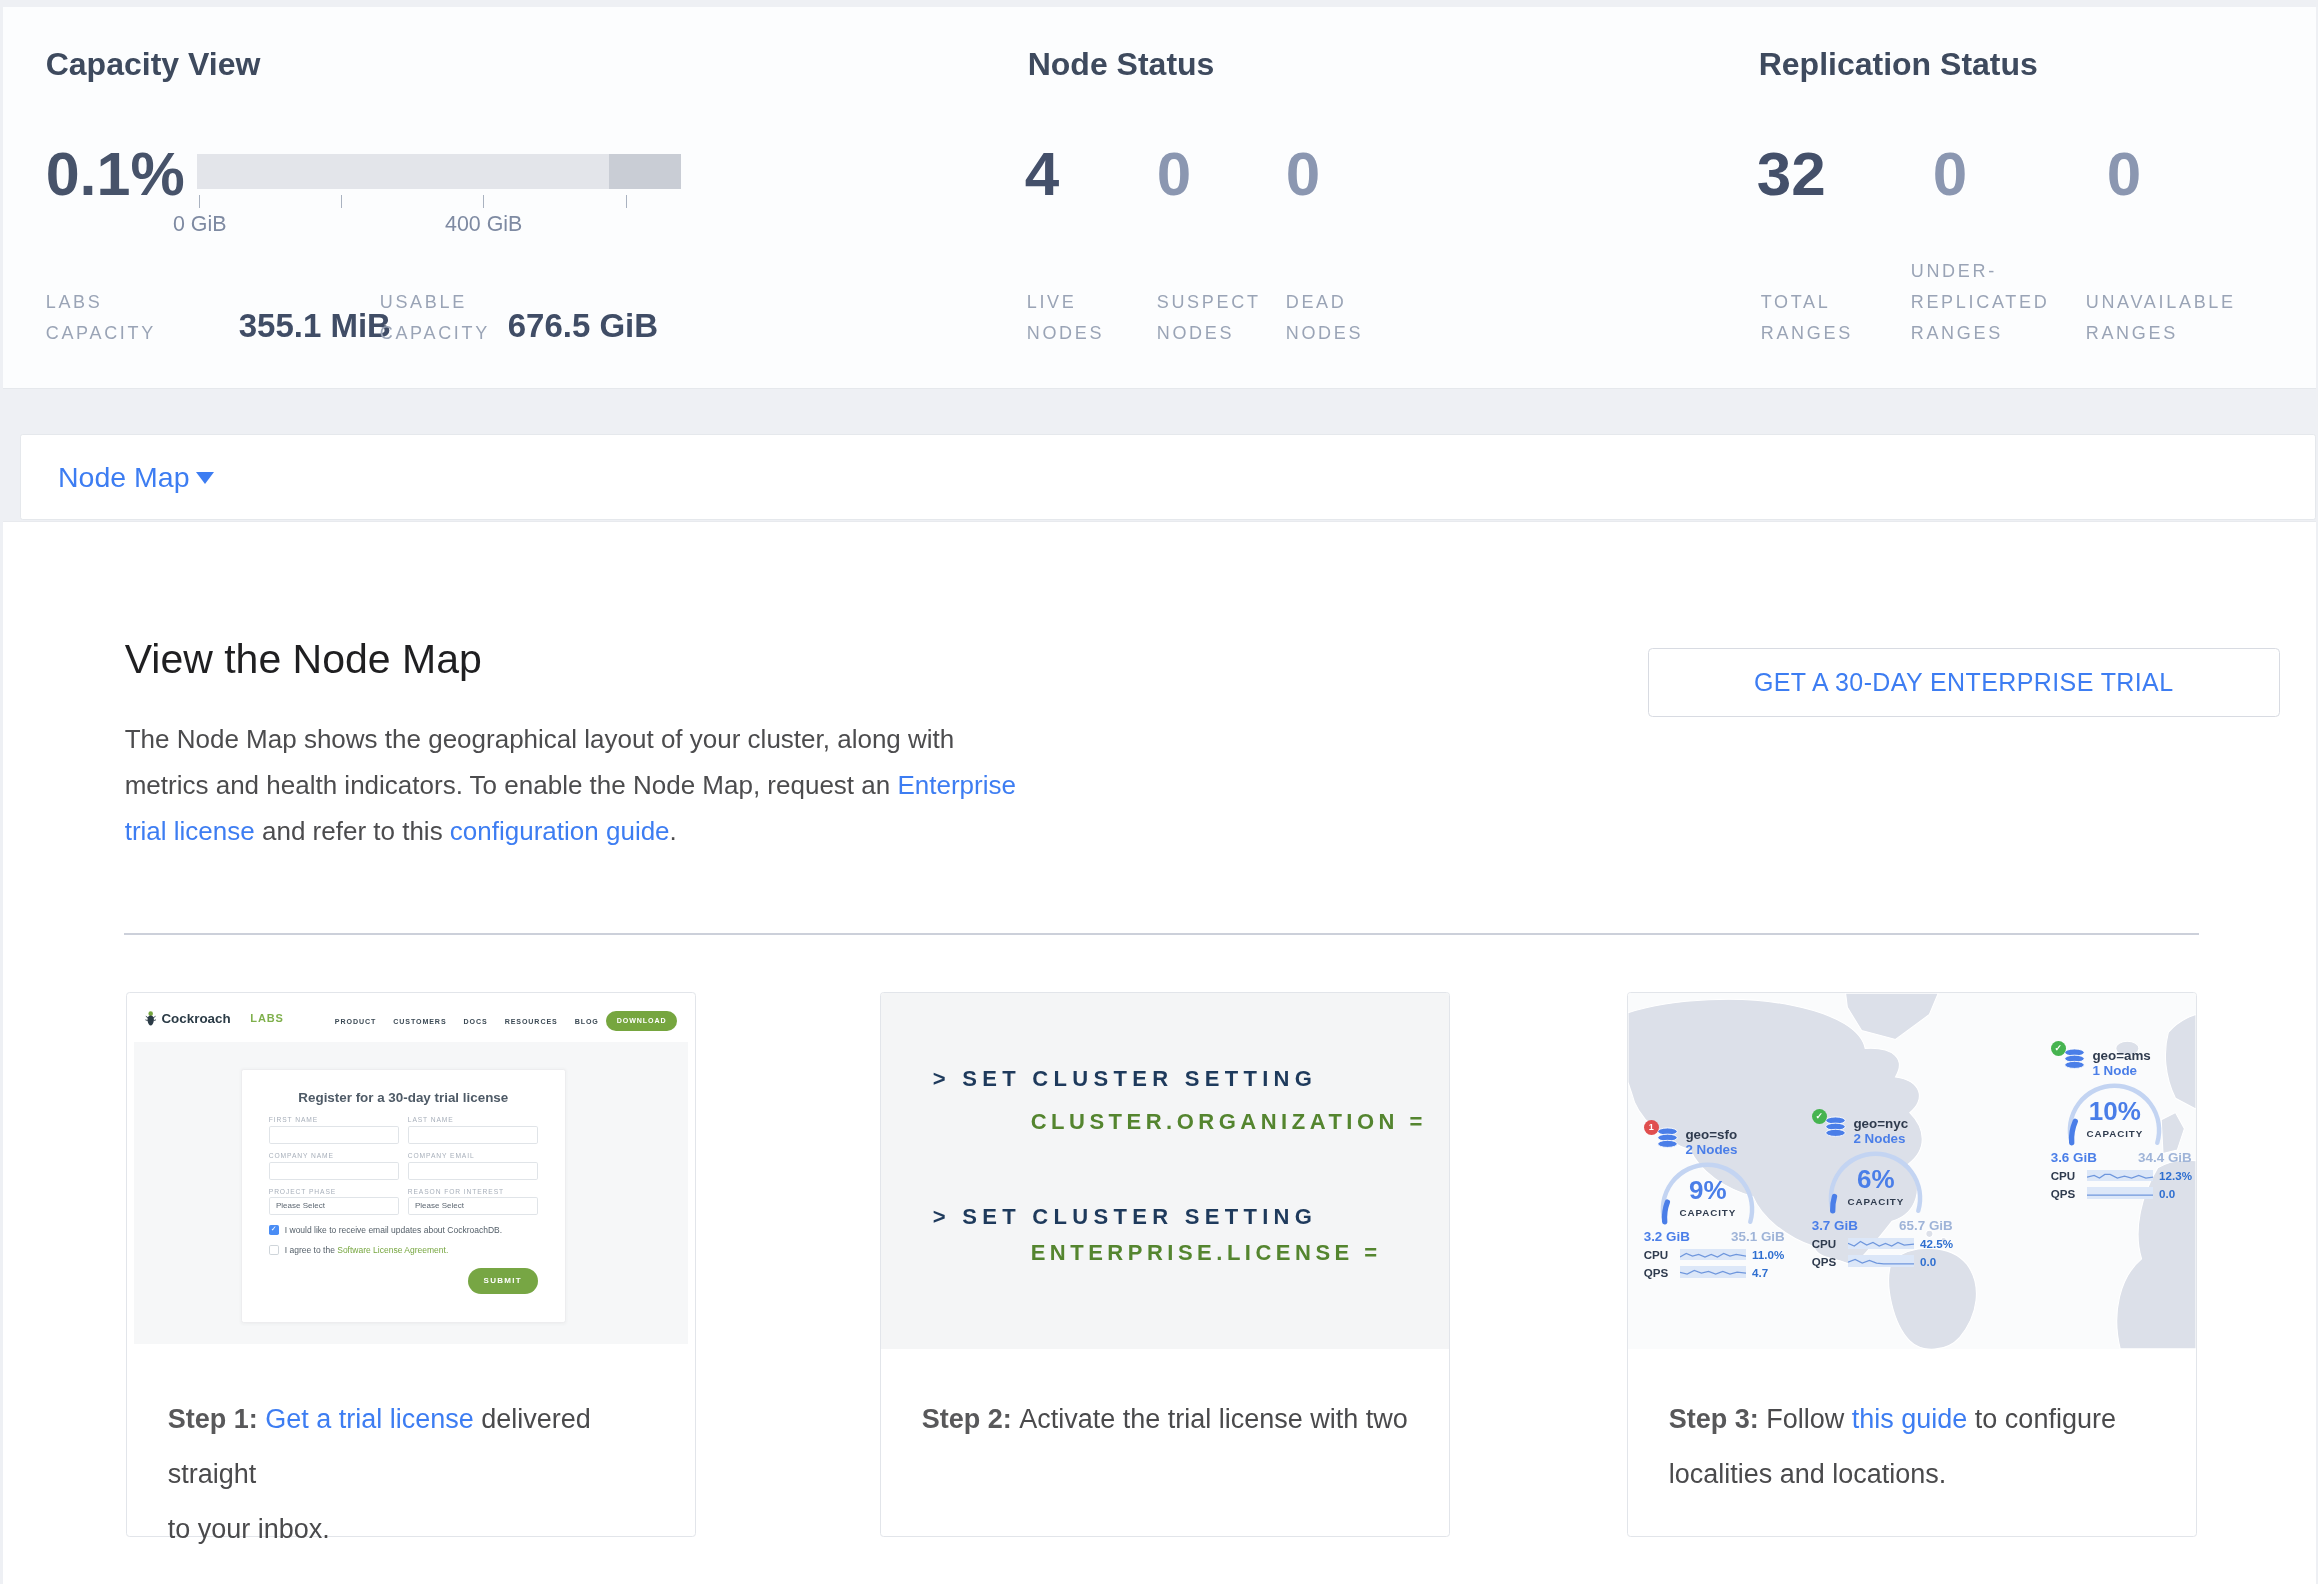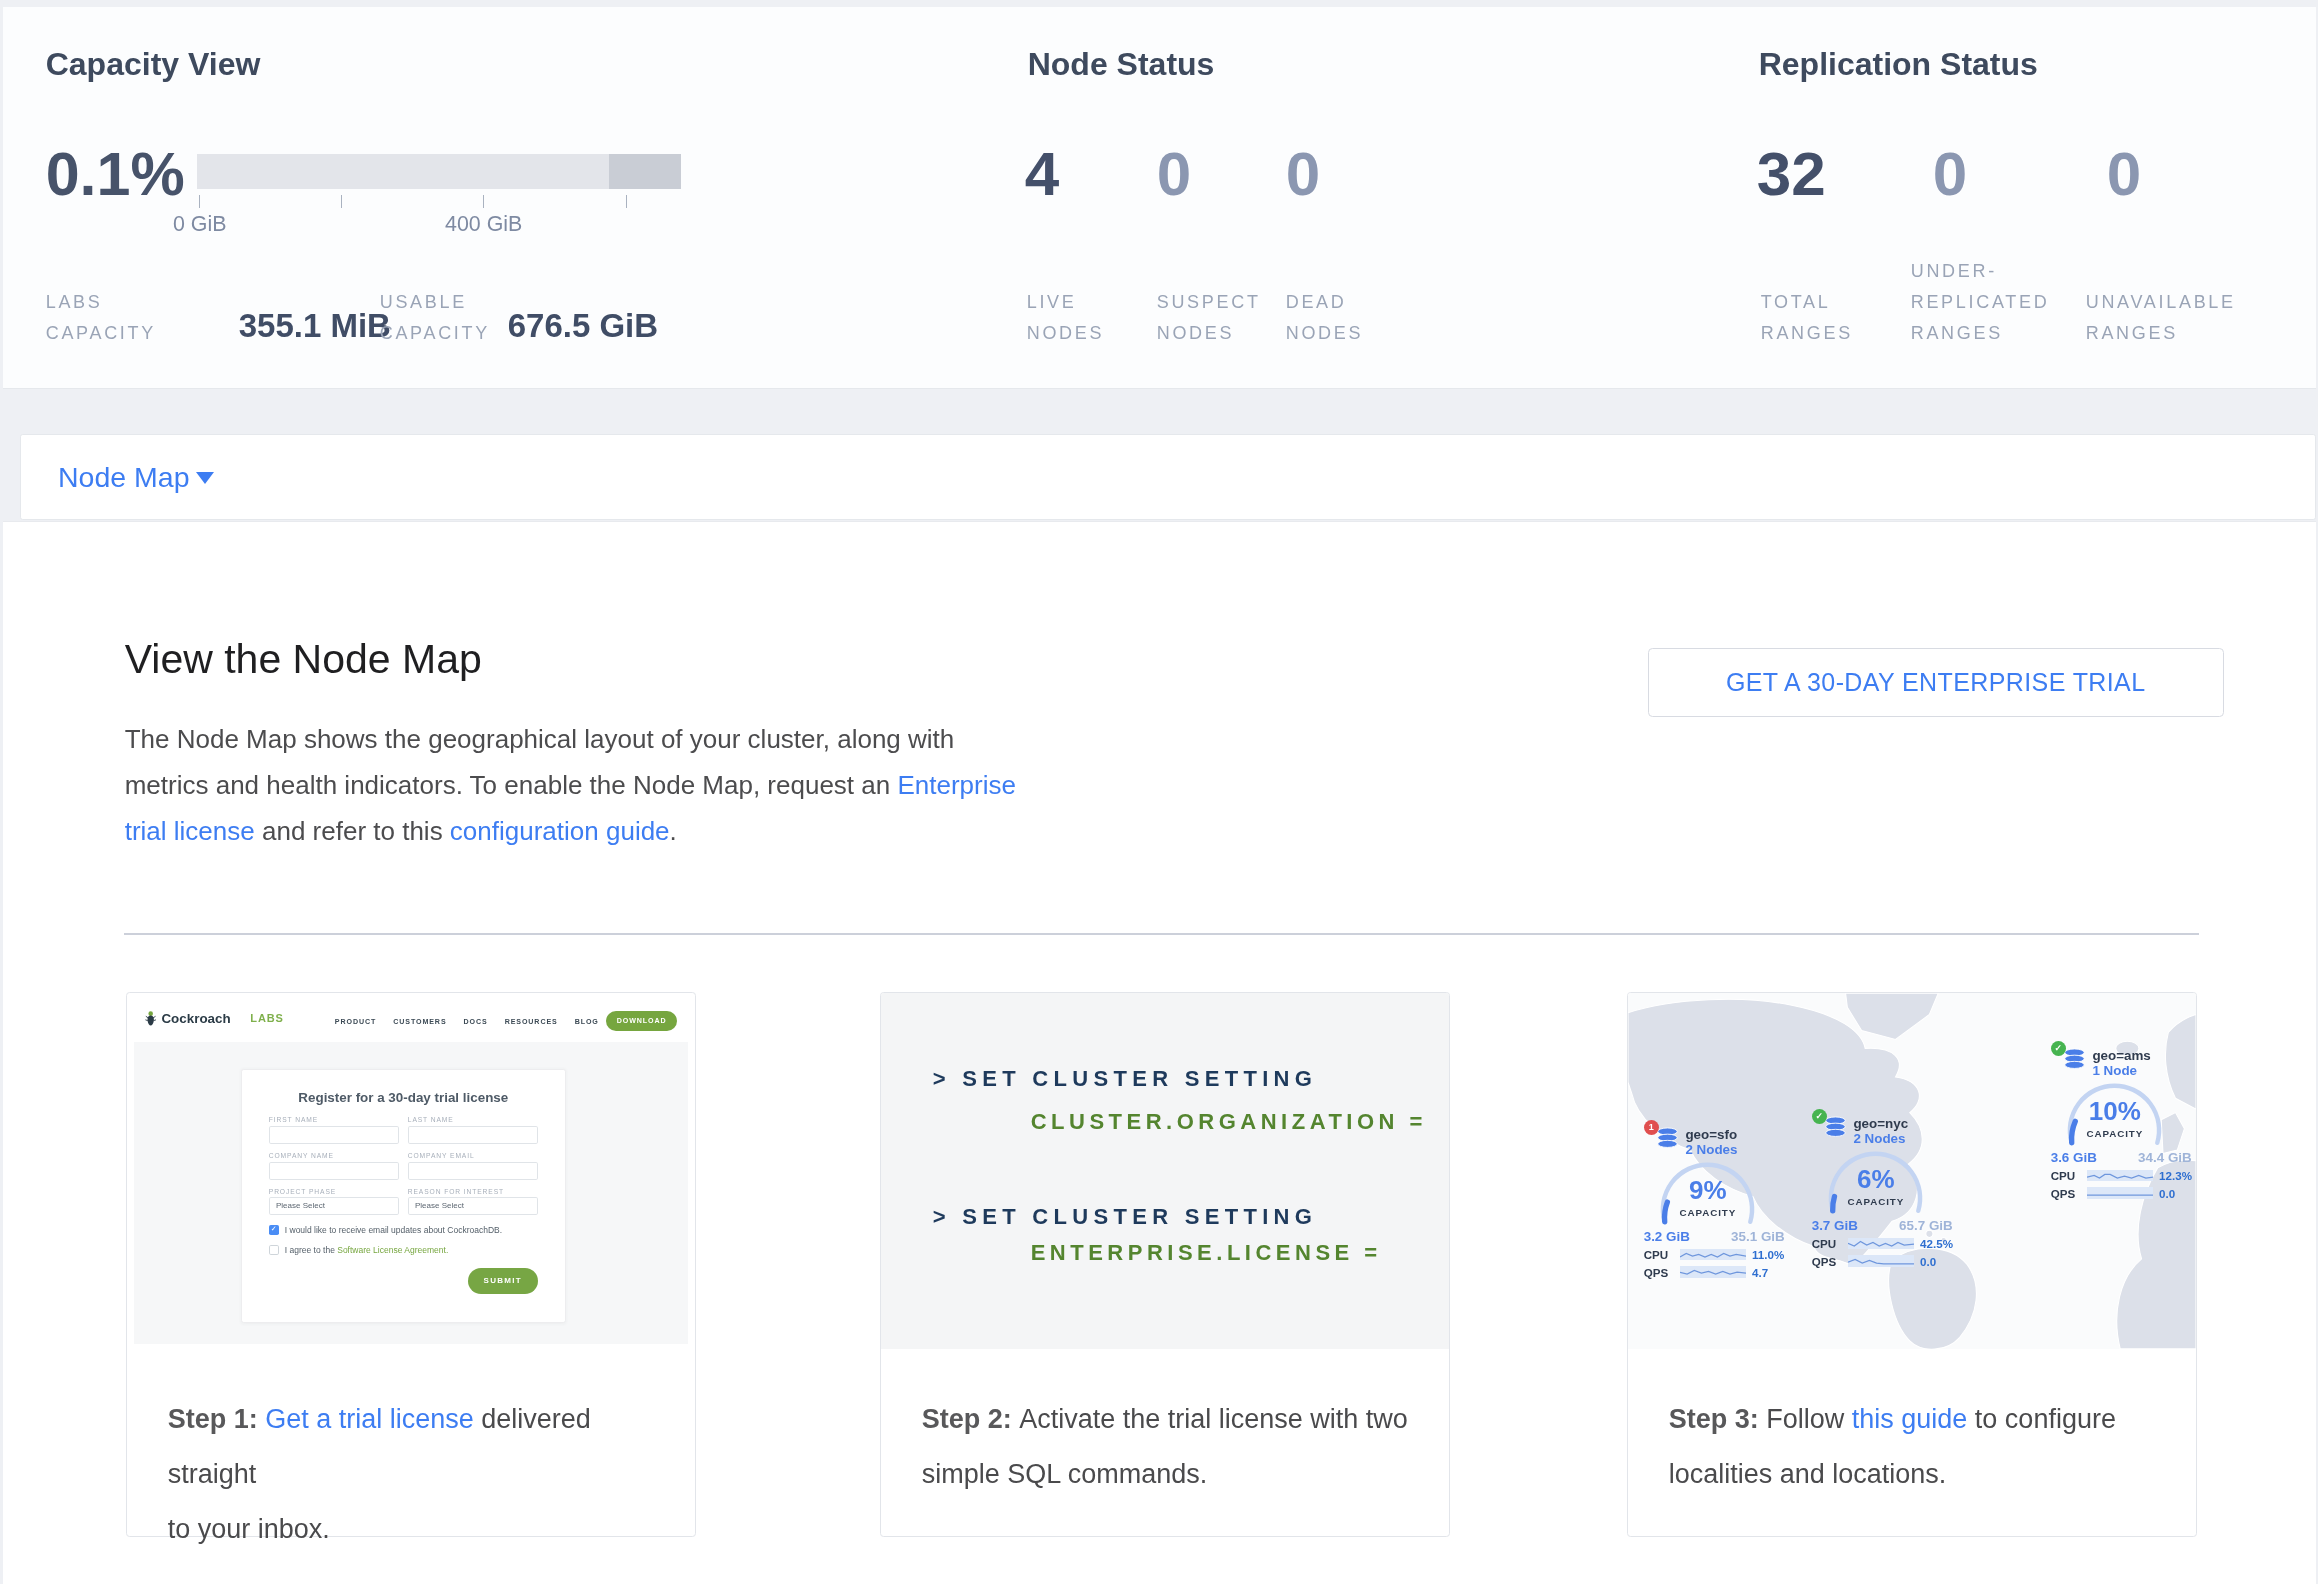--- a/index.html
+++ b/index.html
@@ -23,21 +23,21 @@
   .nodemap-row { position:absolute; top:434px; left:20px; right:2.7px; height:86px; background:#fff; border:0.9px solid #e5e8ec; border-radius:2.7px; }
   .nodemap-row .lbl { position:absolute; left:37px; top:0; height:84px; line-height:84px; font-size:28.5px; color:#3d7df2; }
   .caret-down { position:absolute; left:175px; top:37px; width:0; height:0; border-left:9.8px solid transparent; border-right:9.8px solid transparent; border-top:12.5px solid #3d7df2; }
 
   
   .main-panel { position:absolute; top:521px; left:2.7px; right:2.7px; bottom:0; background:#fff; border-top:0.9px solid #e8eaee; }
   .main-title { position:absolute; left:122px; top:114px; font-size:41px; font-weight:400; color:#1f1f21; }
   .desc { position:absolute; left:122px; top:194px; font-size:26px; line-height:46px; color:#4c4c4e; }
   .seg-l { color:#3d7df2; }
   .seg-b { font-weight:700; color:#58585a; }
-  .trial-btn { position:absolute; left:1645px; top:126px; width:576px; height:69px; background:#fff; border:0.9px solid #d8dbe2; border-radius:4.5px; color:#3d7df2; font-size:25px; letter-spacing:0.4px; text-align:center; line-height:67px; cursor:pointer; font-family:"Liberation Sans",sans-serif; }
+  .trial-btn { position:absolute; left:1645px; top:126px; width:632px; height:69px; background:#fff; border:0.9px solid #d8dbe2; border-radius:4.5px; color:#3d7df2; font-size:25px; letter-spacing:0.4px; text-align:center; line-height:67px; cursor:pointer; font-family:"Liberation Sans",sans-serif; }
   .separator { position:absolute; left:121px; top:411px; width:2075px; height:1.8px; background:#ccd0da; }
 
   
   .card { position:absolute; top:470px; width:570px; height:545px; background:#fff; border:0.9px solid #e2e5ea; border-radius:3.6px; }
   .card1 { left:123px; } .card2 { left:877px; } .card3 { left:1624px; }
   .caption { position:absolute; left:41px; right:27px; top:399px; font-size:27px; line-height:55px; color:#4a4a4c; }
 
   
   .shot { position:absolute; top:8px; left:7.1px; width:554px; height:343px; background:#0c4a6e; }
   .shot-header { position:relative; height:41px; background:#fff; }
@@ -234,21 +234,20 @@
 
   <div class="card card2">
     <div class="codeblock">
       <div class="codeline navy cl1">&gt; SET CLUSTER SETTING</div>
       <div class="codeline green cl2">CLUSTER.ORGANIZATION =</div>
       <div class="codeline navy cl3">&gt; SET CLUSTER SETTING</div>
       <div class="codeline green cl4">ENTERPRISE.LICENSE =</div>
     </div>
     <div class="caption">
       <div><span class="seg-b">Step 2: </span><span>Activate the trial license with two</span></div>
-      <div><span>simple SQL commands.</span></div>
     </div>
   </div>
 
   <div class="card card3">
     <div class="mapthumb">
       <svg class="world" width="568" height="356" viewBox="0 0 637 399">
         <g fill="#dce0e9" stroke="#ffffff" stroke-width="1.2">
 
           <path d="M244,0 L348,0 L338,24 L300,52 L262,42 L246,16 Z"></path>
 

